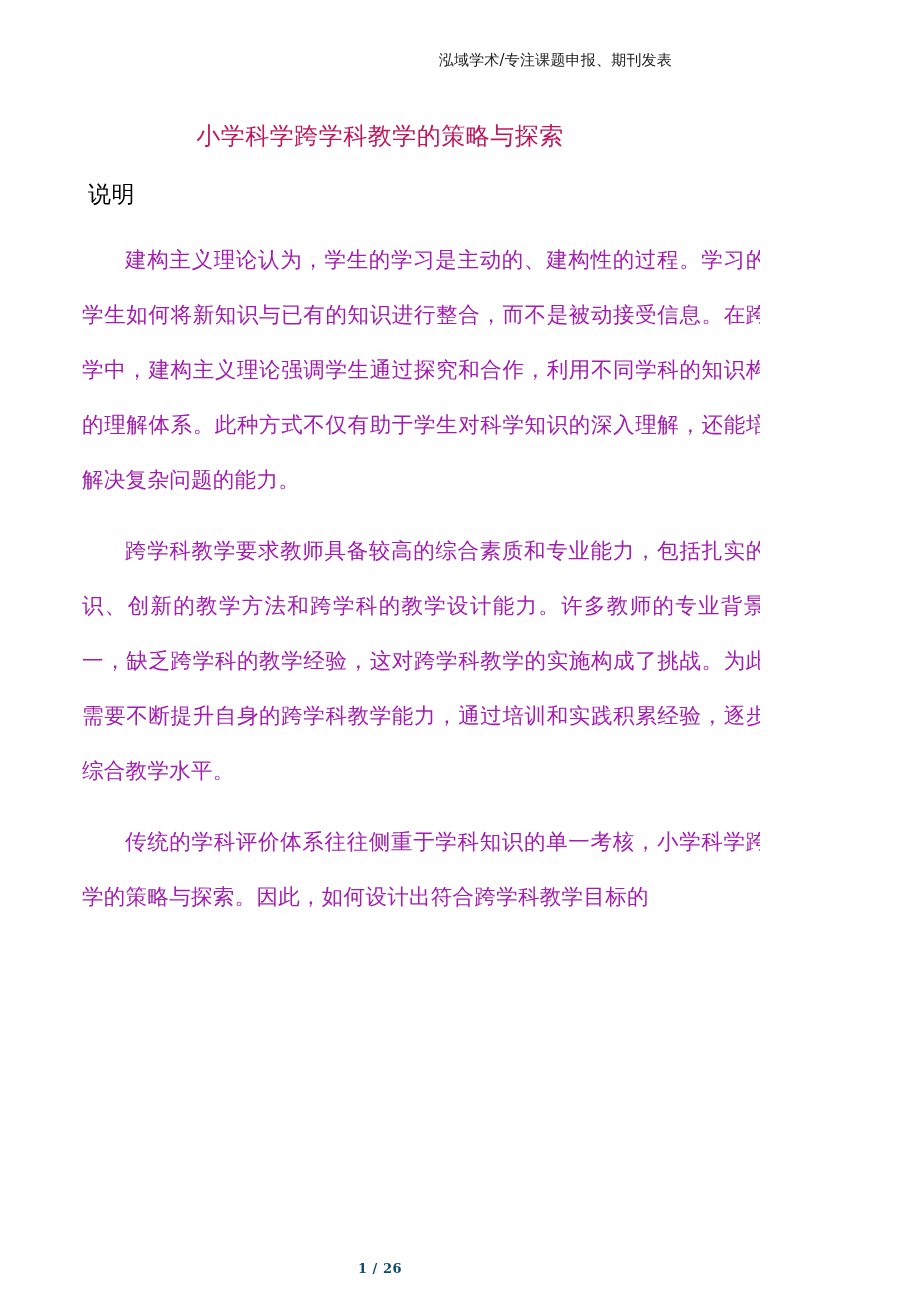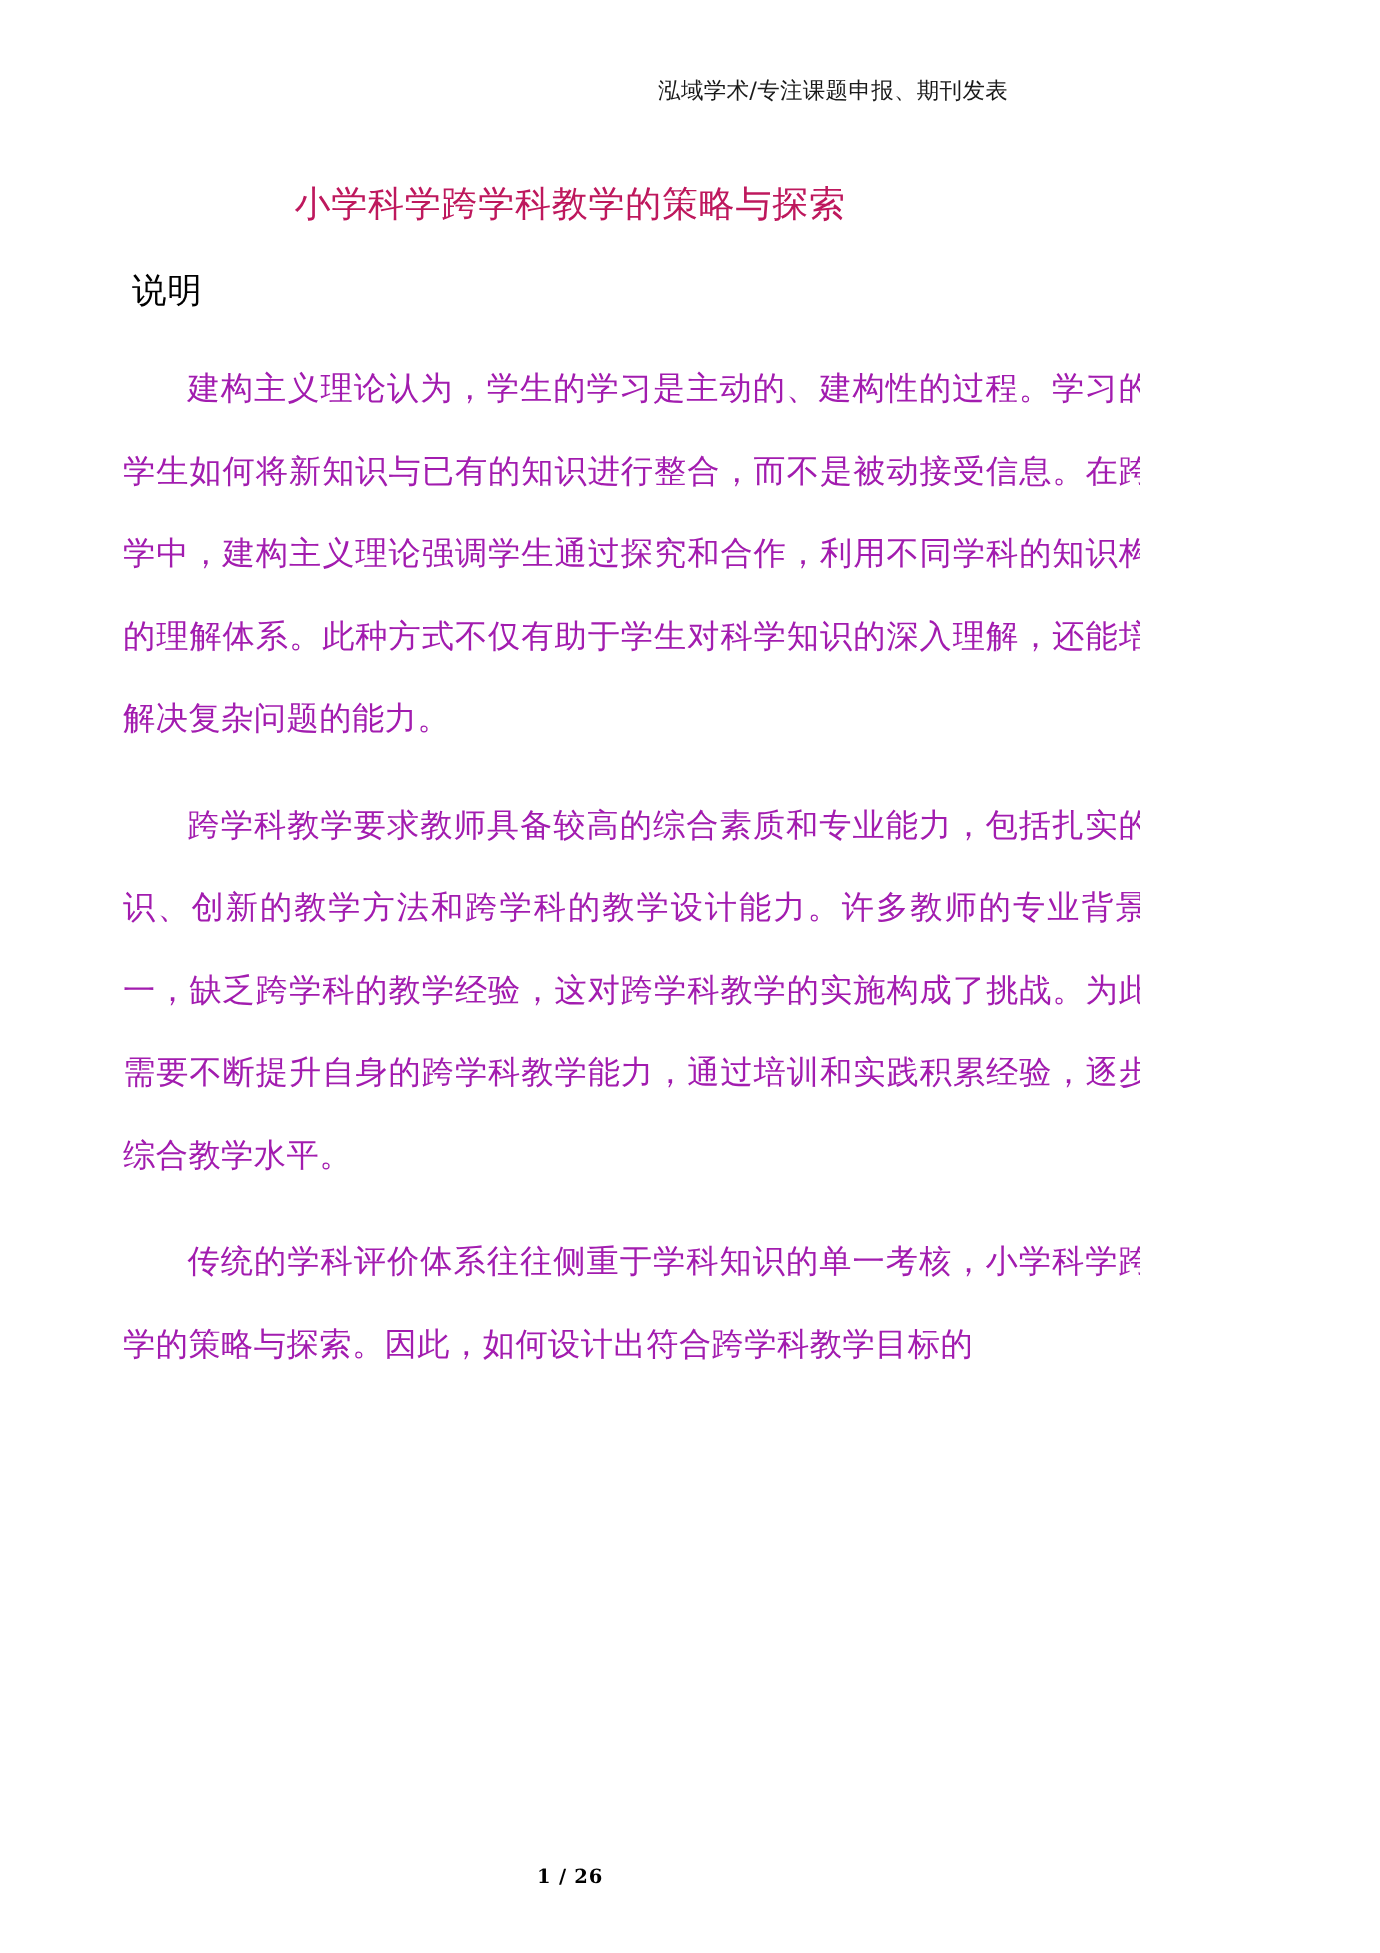--- a/index.html
+++ b/index.html
@@ -76,28 +76,28 @@
     color: #a21caf;
     text-align: justify;
     text-justify: inter-ideograph;
     letter-spacing: 0.3px;
   }
   .para:last-child { margin-bottom: 0; }
 
   
   .page-footer {
     position: absolute;
-    bottom: 43px;
+    bottom: 26px;
     left: 0;
     right: 0;
     text-align: center;
     font-family: "DejaVu Serif", "Liberation Serif", serif;
     font-size: 13px;
     font-weight: bold;
-    color: #000000;
+    color: #0c4a6e;
     letter-spacing: 0.5px;
   }
 </style>
 </head>
 <body>
 
 <div class="page">
 
   <div class="running-header">泓域学术/专注课题申报、期刊发表</div>
 

